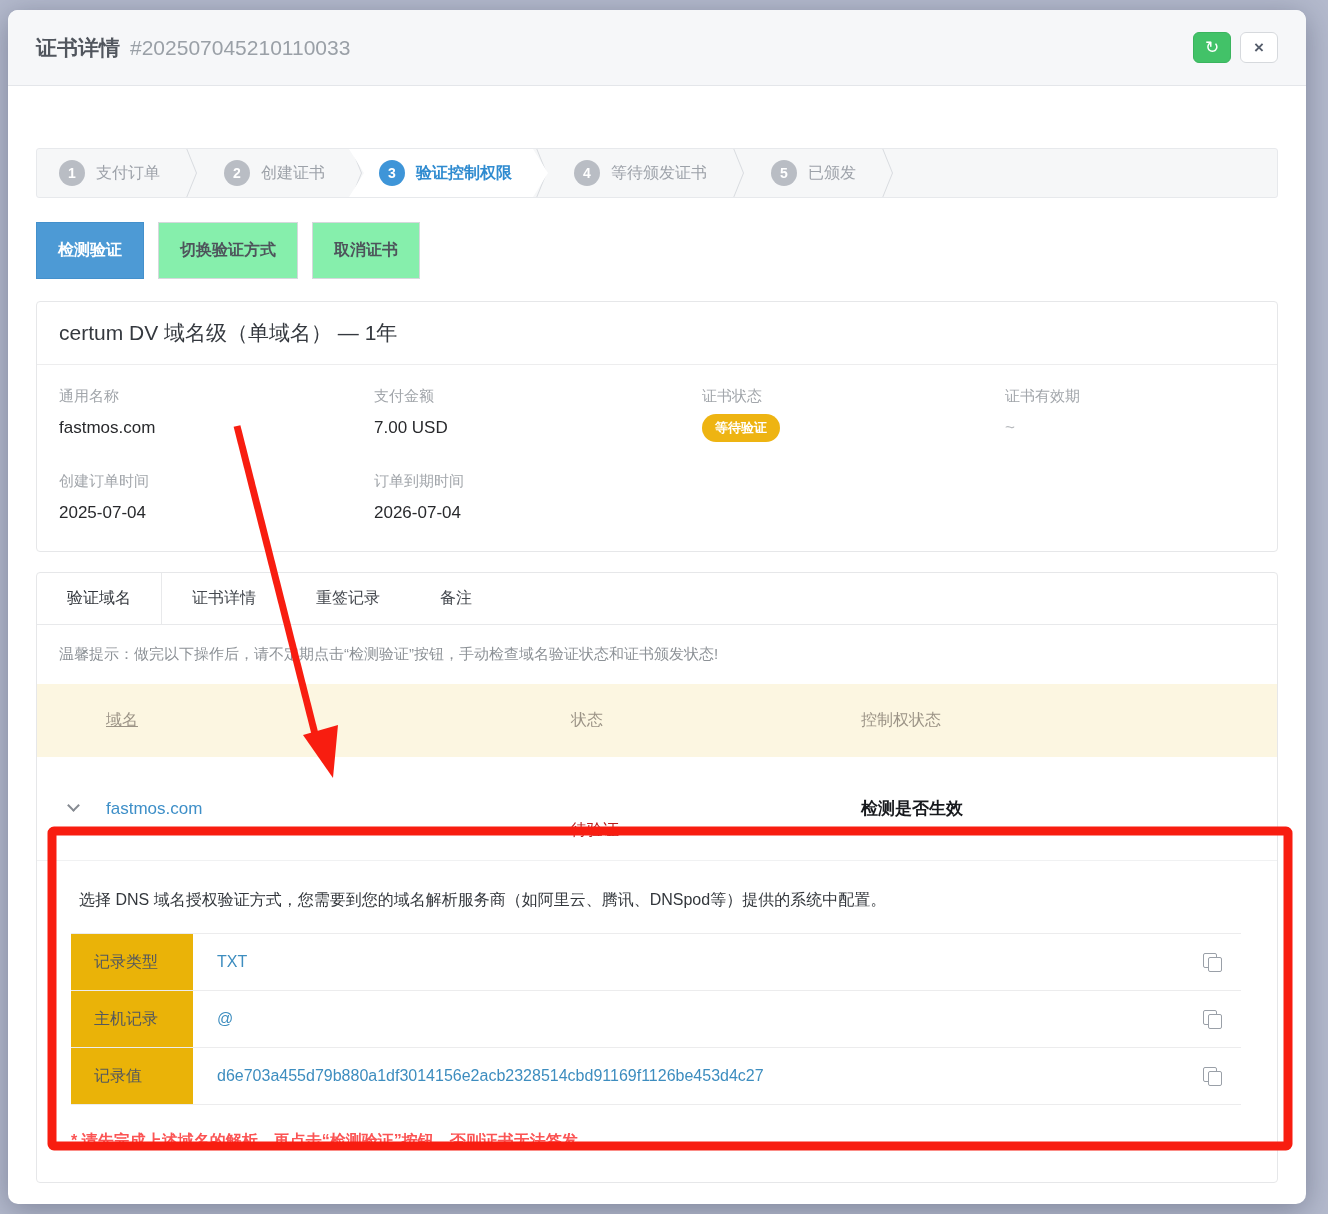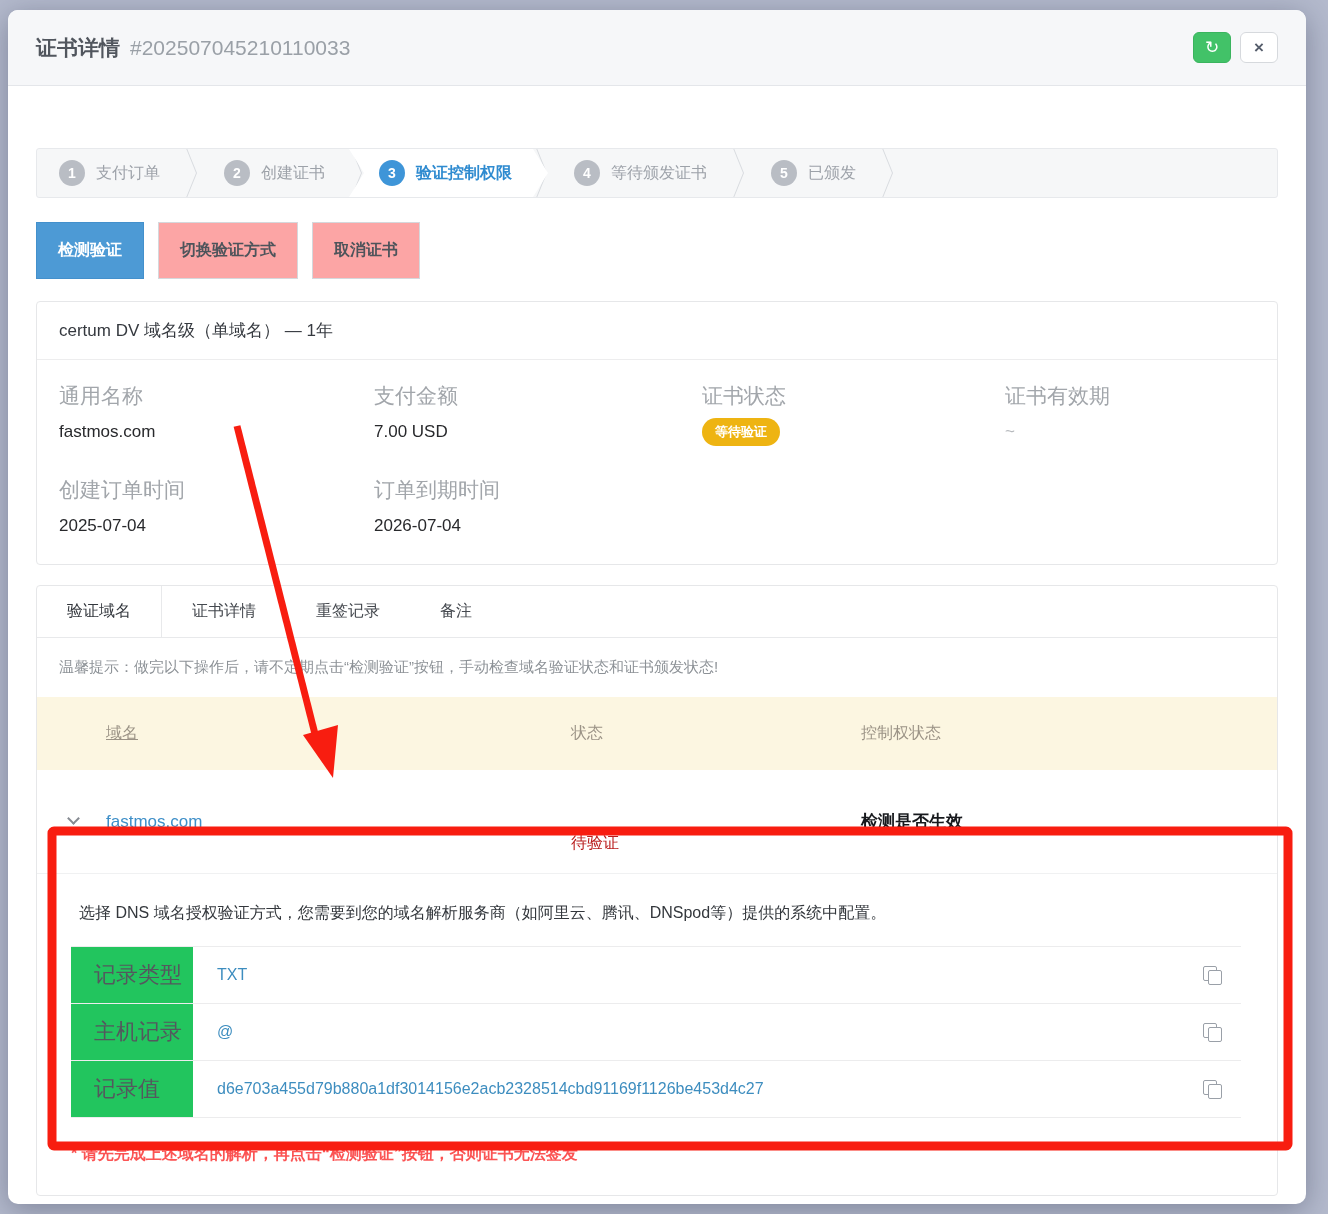--- a/index.html
+++ b/index.html
@@ -61,30 +61,30 @@
   }
   .sep::before { top:0; transform:skewX(22deg); transform-origin:bottom; }
   .sep::after  { bottom:0; transform:skewX(-22deg); transform-origin:top; }
   .steps-filler { flex:1; }
 
   
   .actions { margin-top:24px; display:flex; gap:14px; }
   .btn { height:57px; border-radius:0; font-size:16px; font-weight:bold; cursor:pointer;
          display:inline-flex; align-items:center; padding:0 21px; }
   .btn-primary { background:#4d9ad5; border:1px solid #4390cc; color:#fff; }
-  .btn-plain   { background:#fca5a5; border:1px solid #d5d8dc; color:#4e545b; }
+  .btn-plain   { background:#86efac; border:1px solid #d5d8dc; color:#4e545b; }
 
   
   .cert-card { margin-top:22px; border:1px solid #e6e7e9; border-radius:4px; }
-  .cert-card-title { padding:17px 22px; font-size:17px; color:#35393f; border-bottom:1px solid #ededee; }
+  .cert-card-title { padding:17px 22px; font-size:21px; color:#35393f; border-bottom:1px solid #ededee; }
   .cert-grid {
     display:grid; grid-template-columns:315px 328px 303px 1fr;
     padding:22px 22px 28px 22px; row-gap:30px;
   }
-  .field-label { font-size:21px; color:#a2a6ab; }
+  .field-label { font-size:15px; color:#a2a6ab; }
   .field-value { font-size:17px; color:#28292c; margin-top:12px; }
   .field-value.dim { color:#b6b9bd; }
   .badge {
     display:inline-block; background:#eeb412; color:#fff; font-size:13px;
     font-weight:bold; padding:5px 13px; border-radius:15px; margin-top:8px;
   }
 
   
   .tabs-card { margin-top:20px; border:1px solid #e6e7e9; border-radius:4px; margin-bottom:40px; position:relative; }
   .tabbar { display:flex; border-bottom:1px solid #e8e9eb; }
@@ -110,21 +110,21 @@
 
   
   .dns-panel { padding:24px 36px 30px 34px; }
   .dns-intro { font-size:16px; color:#33373c; line-height:30px;margin-left:8px; }
   .dns-table { margin-top:18px; border-top:1px solid #ececed; }
   .dns-row {
     display:grid; grid-template-columns:122px 1fr 58px; align-items:stretch;
     border-bottom:1px solid #ececed; min-height:57px;
   }
   .dns-label {
-    background:#22c55e; font-size:22px; color:#54585e;
+    background:#eab308; font-size:16px; color:#54585e;
     display:flex; align-items:center; padding-left:23px;
   }
   .dns-value {
     font-size:16px; color:#3d8dbf; display:flex; align-items:center; padding-left:24px;
     word-break:break-all;
   }
   .copy-cell { display:flex; align-items:center; justify-content:center; }
   .copy-icon { position:relative; width:19px; height:19px; cursor:pointer; display:inline-block; }
   .copy-icon::before, .copy-icon::after {
     content:""; position:absolute; width:12px; height:13px;

